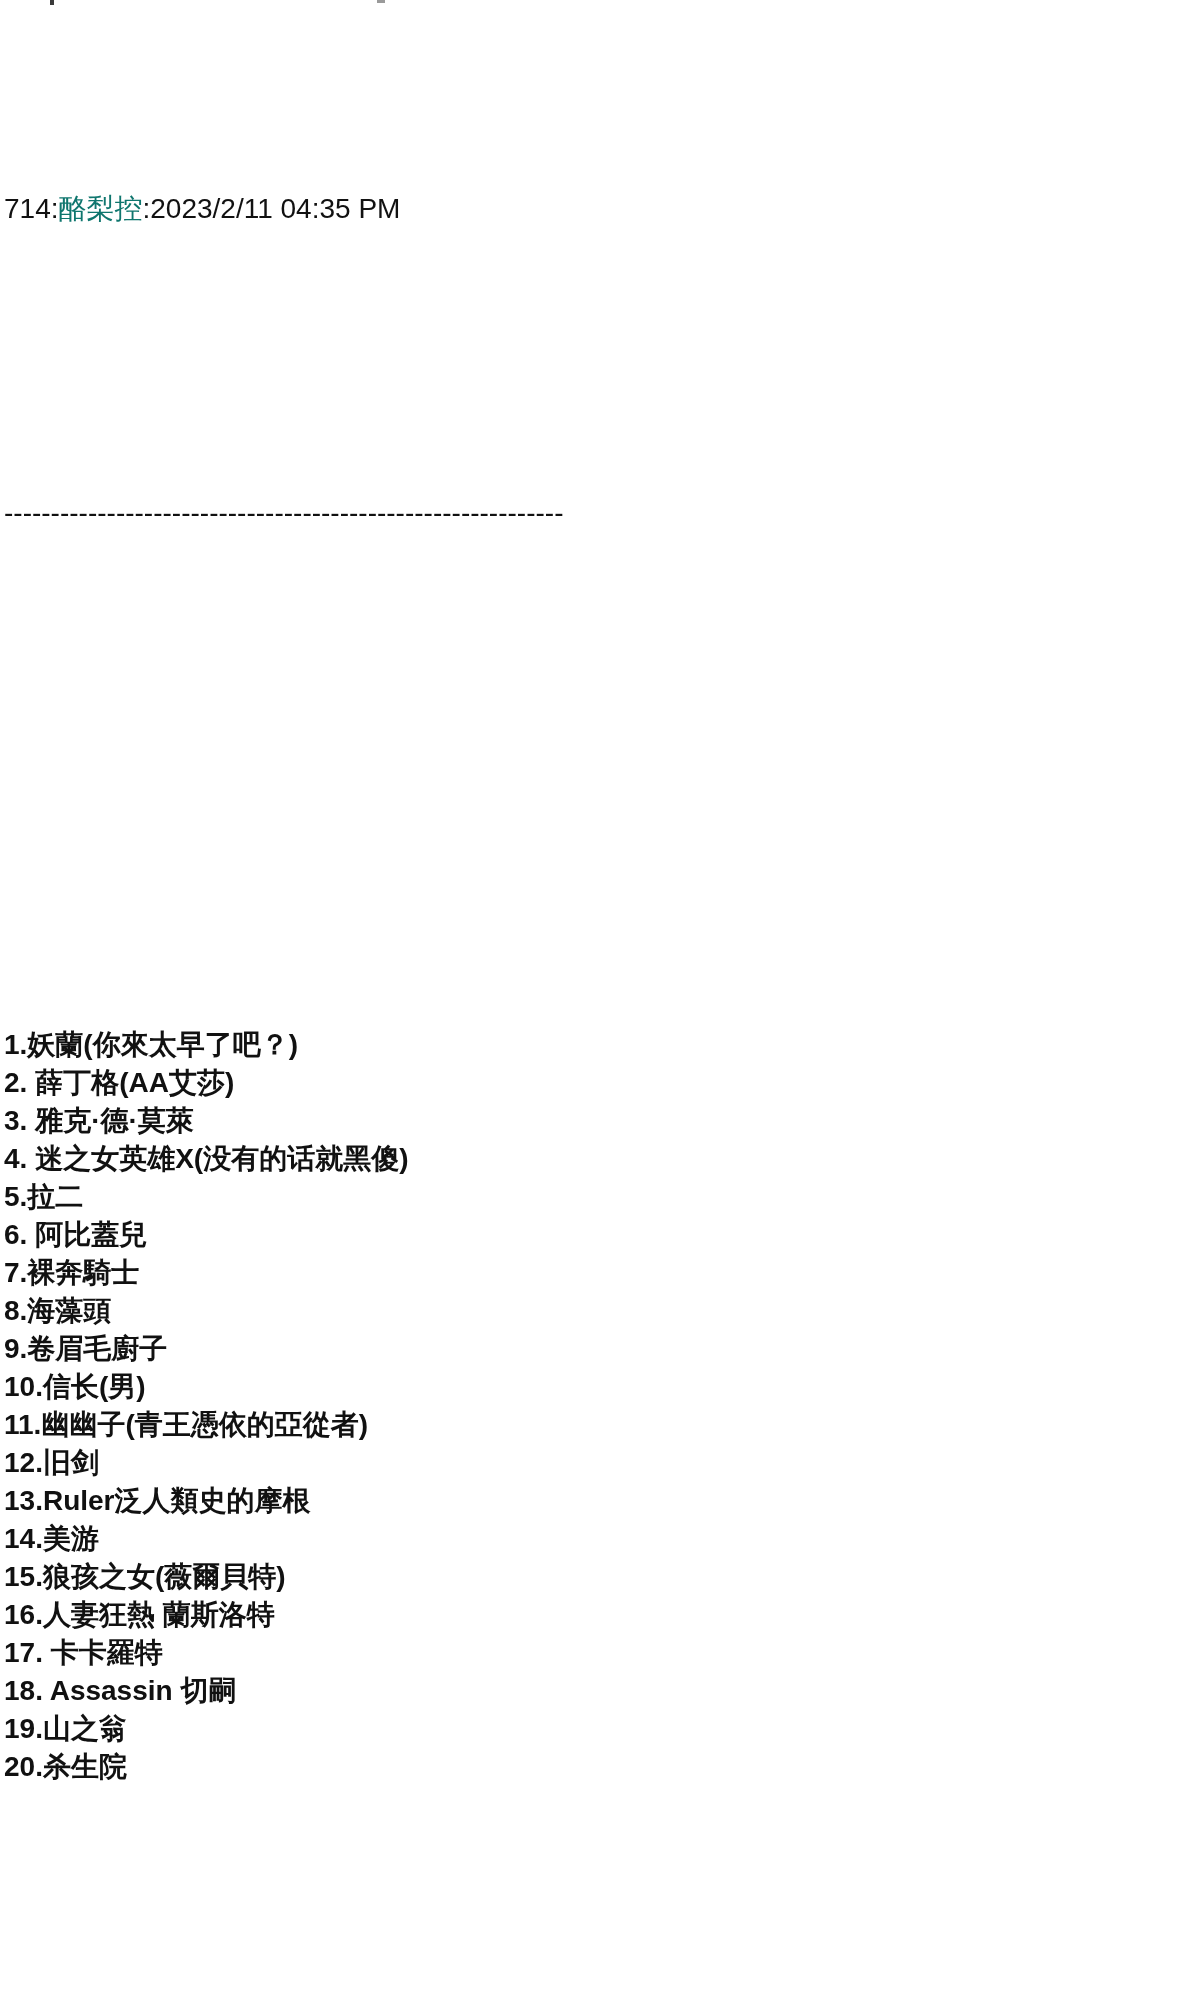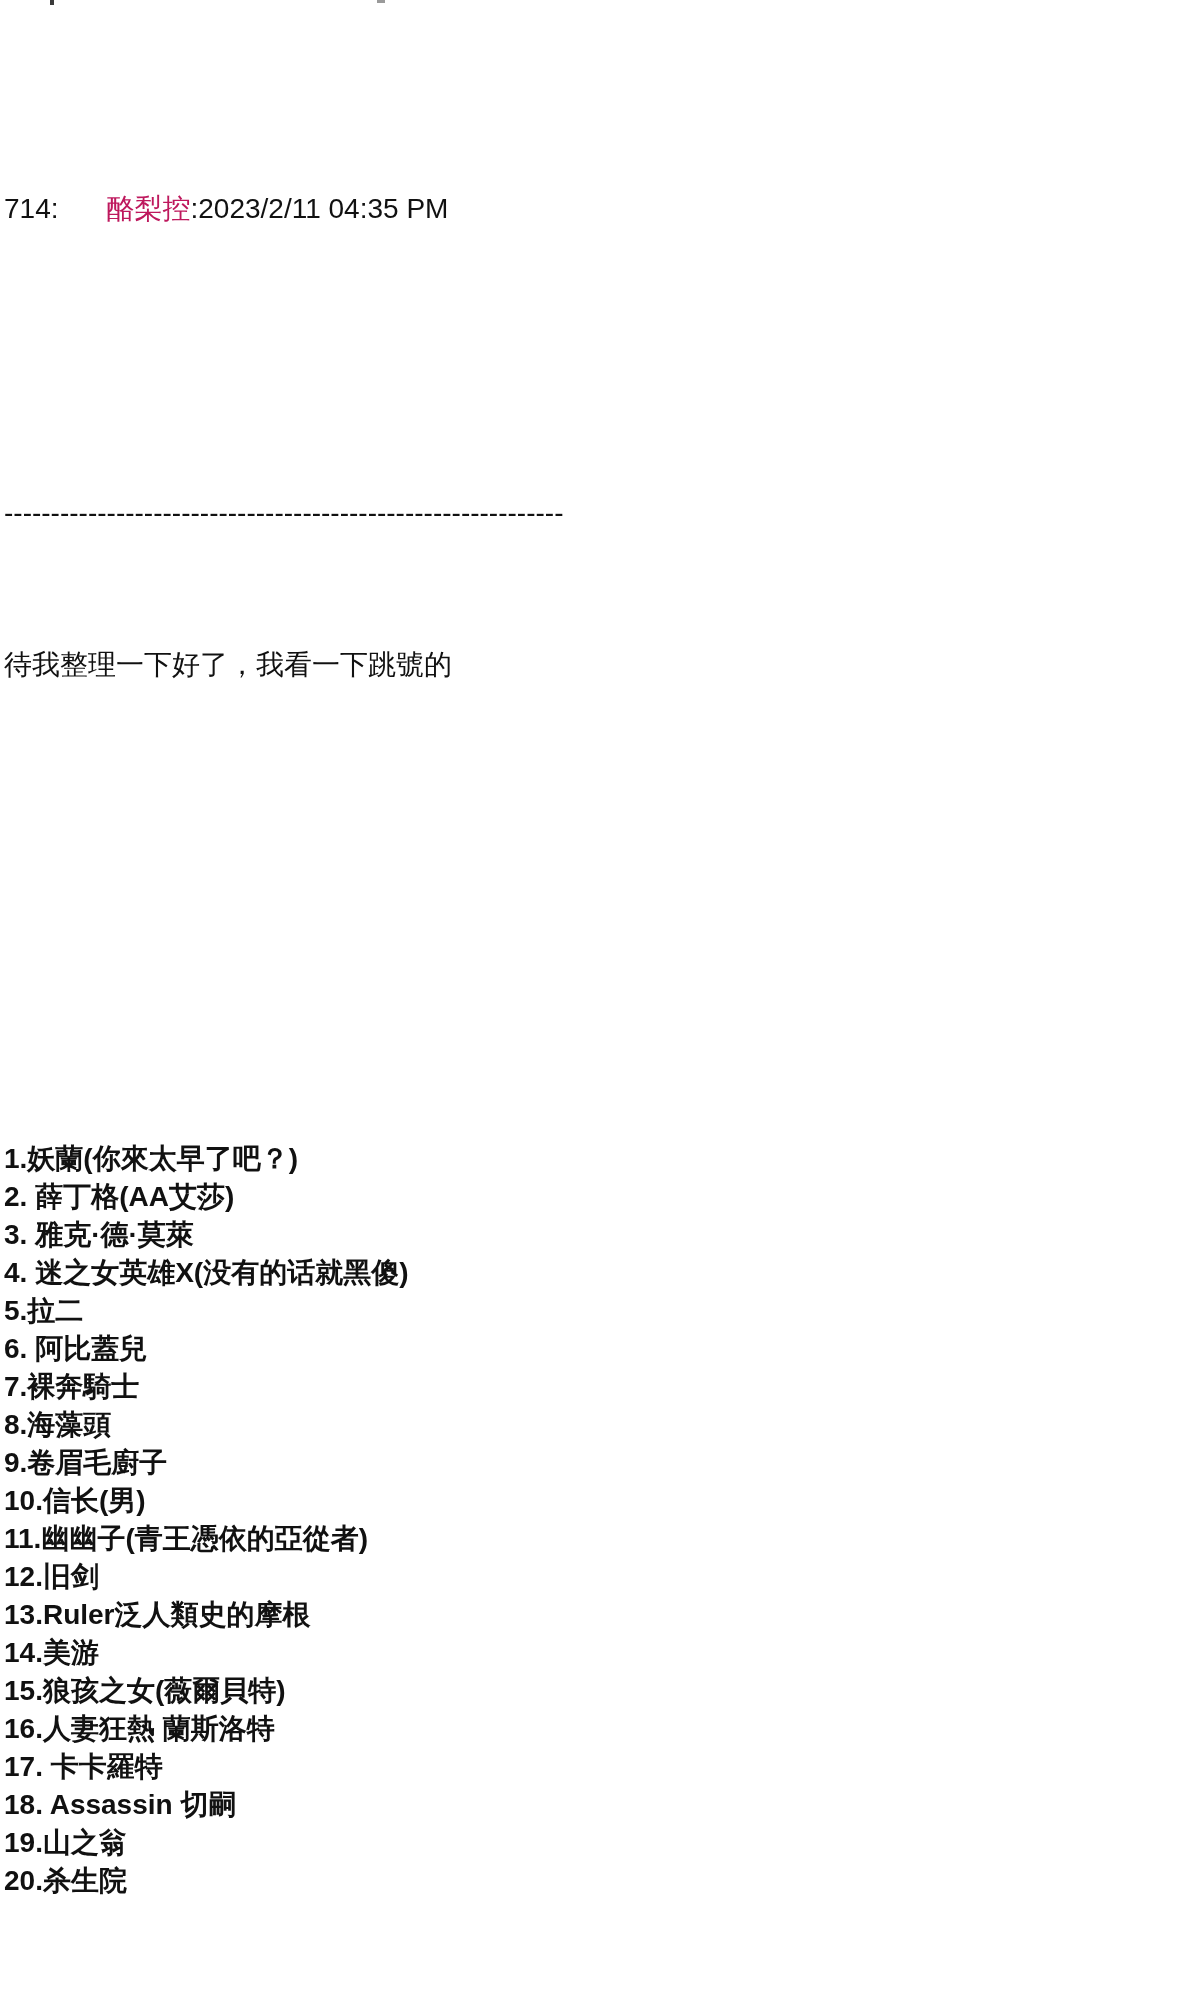--- a/index.html
+++ b/index.html
@@ -50,22 +50,21 @@
   .line {
     min-height: 38px;
   }
   .blank-line {
     min-height: 38px;
   }
   .post-header {
     min-height: 38px;
   }
   .poster-name {
-    color: #be185d;
-    margin-left: 48px;
+    color: #0f766e;
   }
   .separator-line {
     letter-spacing: 0px;
     min-height: 38px;
   }
   #servant-list .line {
     min-height: 38px;
     font-weight: bold;
   }
 </style>
@@ -78,21 +77,20 @@
 </div>
 
 <div class="content">
 
   <div class="post-header"><span>714</span><span>:</span><span class="poster-name">酪梨控</span><span>:</span><span>2023/2/11 04:35 PM</span></div>
 
   <div class="blank-line"></div>
 
   <div class="line separator-line">------------------------------------------------------------</div>
 
-  <div class="line">待我整理一下好了，我看一下跳號的</div>
 
   <div class="blank-line"></div>
 
 
   <div class="blank-line"></div>
 
   <div id="servant-list"><div class="line">1.妖蘭(你來太早了吧？)</div><div class="line">2. 薛丁格(AA艾莎)</div><div class="line">3. 雅克·德·莫萊</div><div class="line">4. 迷之女英雄X(没有的话就黑傻)</div><div class="line">5.拉二</div><div class="line">6. 阿比蓋兒</div><div class="line">7.裸奔騎士</div><div class="line">8.海藻頭</div><div class="line">9.卷眉毛廚子</div><div class="line">10.信长(男)</div><div class="line">11.幽幽子(青王憑依的亞從者)</div><div class="line">12.旧剑</div><div class="line">13.Ruler泛人類史的摩根</div><div class="line">14.美游</div><div class="line">15.狼孩之女(薇爾貝特)</div><div class="line">16.人妻狂熱 蘭斯洛特</div><div class="line">17. 卡卡羅特</div><div class="line">18. Assassin 切嗣</div><div class="line">19.山之翁</div><div class="line">20.杀生院</div></div>
 
 </div>
 

